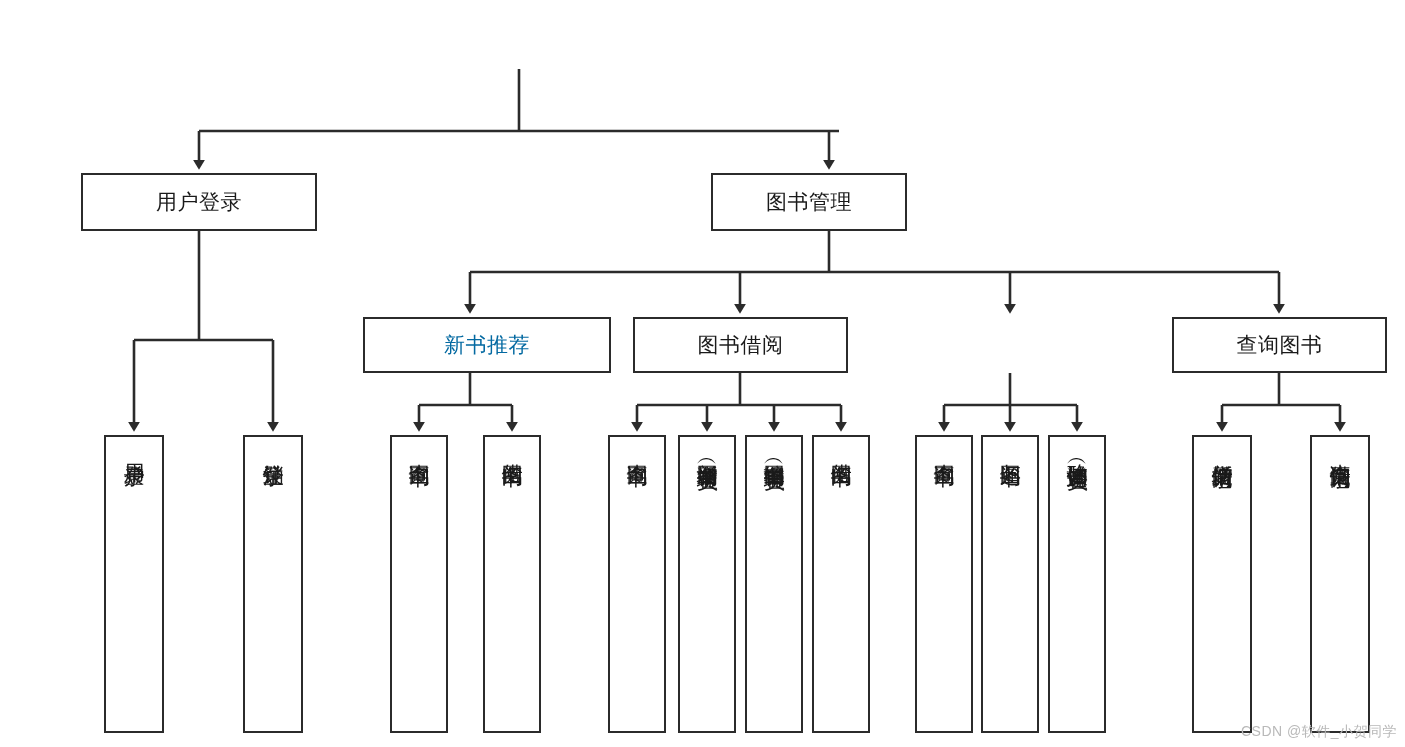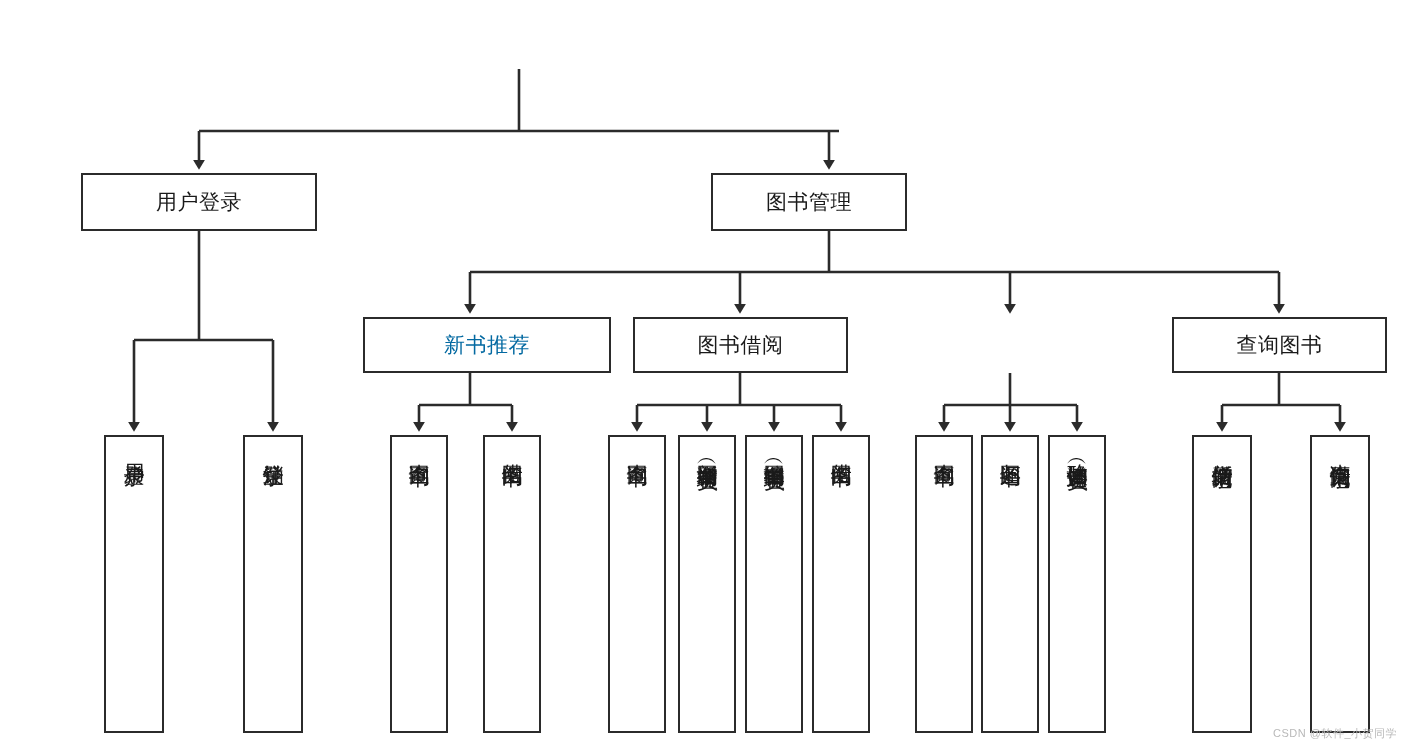--- a/index.html
+++ b/index.html
@@ -59,21 +59,21 @@
     line-height: 1.08;
     letter-spacing: 1px;
   }
   .node.root .node-label {
     font-size: 22px;
   }
   #watermark {
     position: absolute;
     right: 8px;
     bottom: 6px;
-    font-size: 11px;
+    font-size: 14px;
     color: #b9b9b9;
     letter-spacing: 0.5px;
     z-index: 5;
     user-select: none;
   }
 </style>
 </head>
 <body>
 
 <div id="diagram-root">

